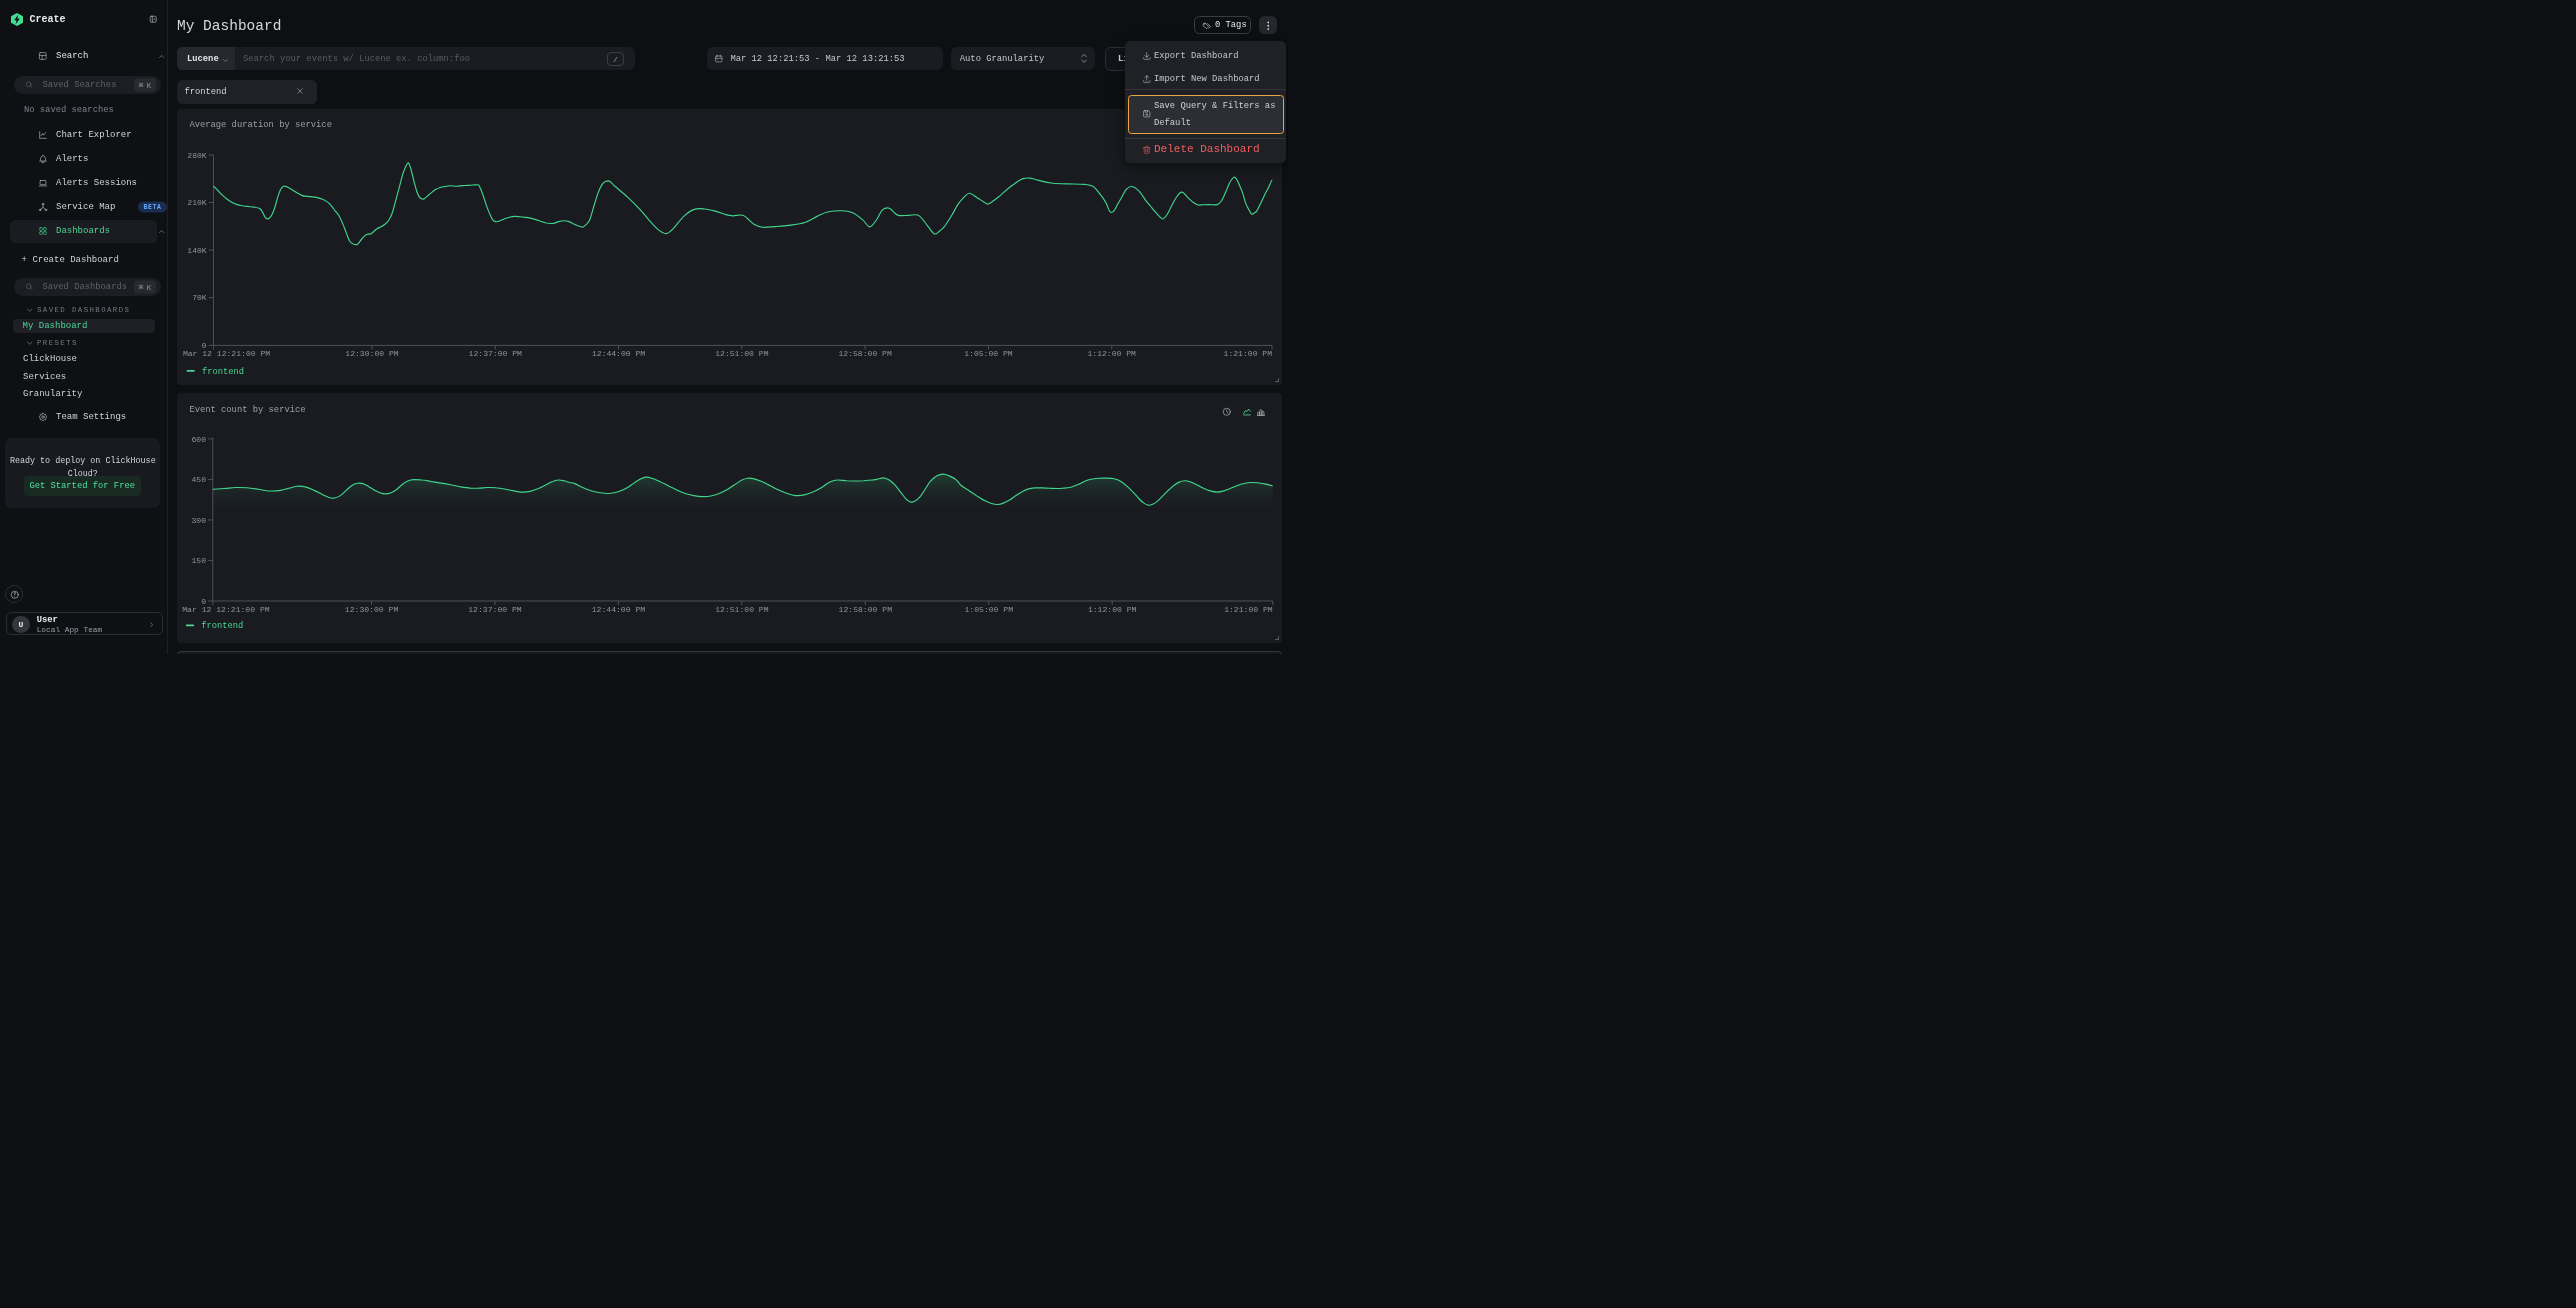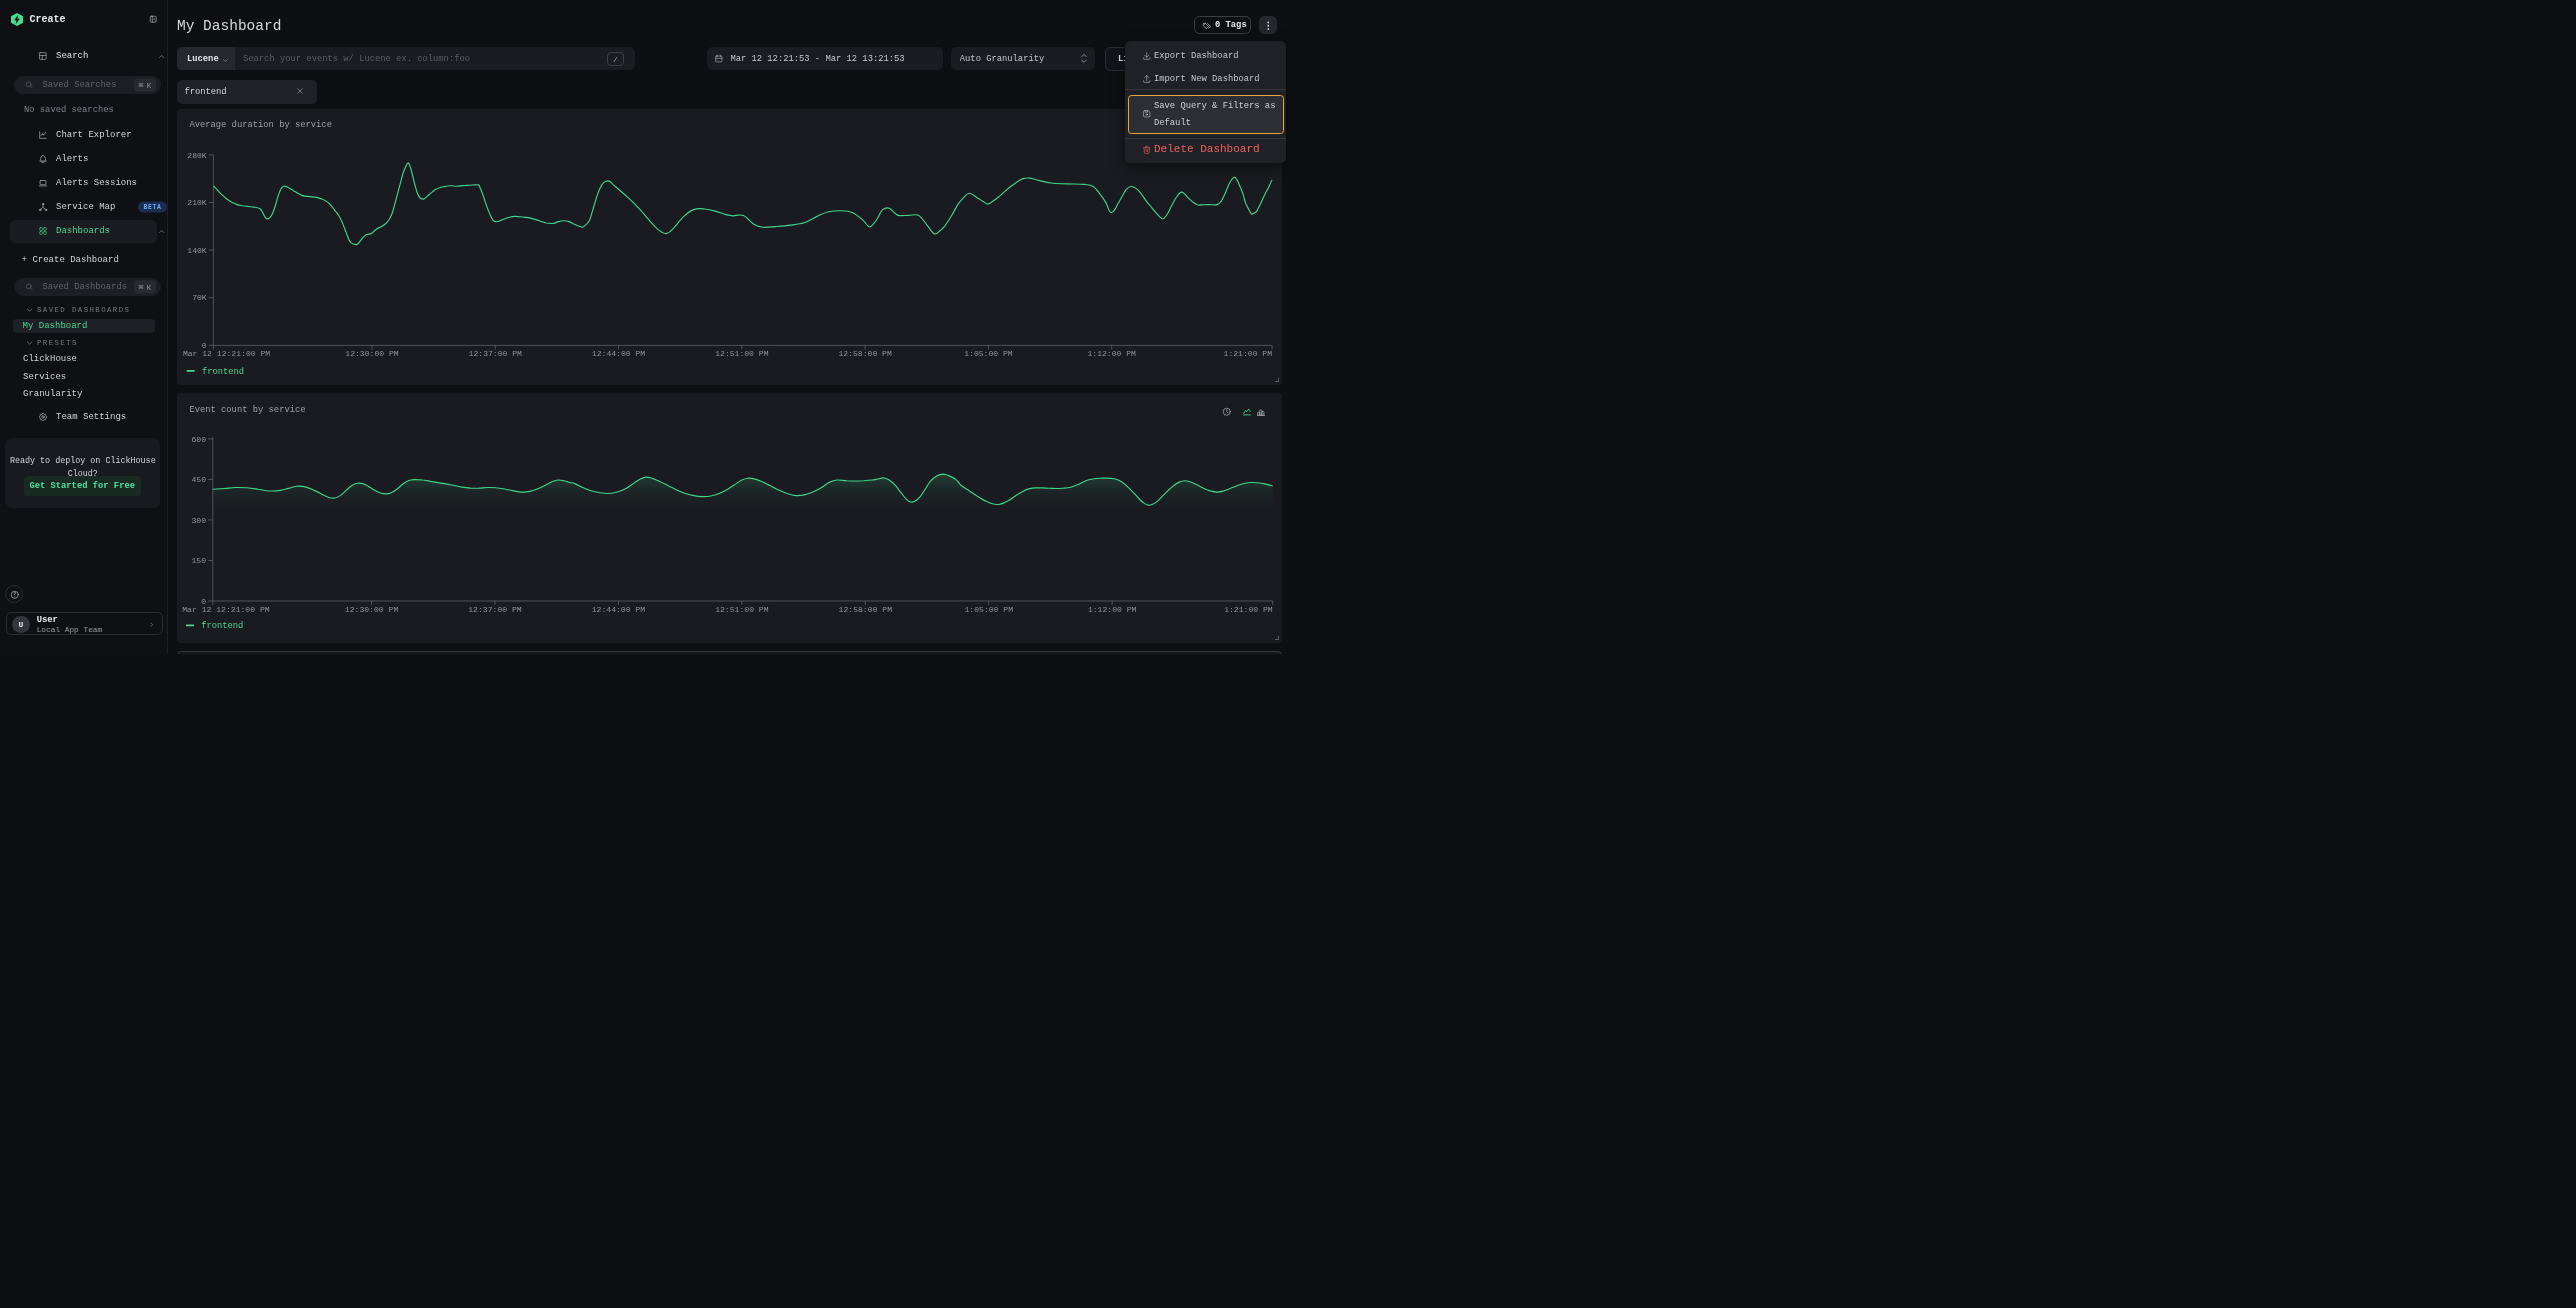--- a/index.html
+++ b/index.html
@@ -135,21 +135,21 @@
   <div class="sitem" style="top:394px">Granularity</div>
   <div class="nav" style="top:407px">
     <svg class="nico ic" width="10" height="10" viewBox="0 0 24 24">
           <path d="M10.325 4.317c.426 -1.756 2.924 -1.756 3.35 0a1.724 1.724 0 0 0 2.573 1.066c1.543 -.94 3.31 .826 2.37 2.37a1.724 1.724 0 0 0 1.065 2.572c1.756 .426 1.756 2.924 0 3.35a1.724 1.724 0 0 0 -1.066 2.573c.94 1.543 -.826 3.31 -2.37 2.37a1.724 1.724 0 0 0 -2.572 1.065c-.426 1.756 -2.924 1.756 -3.35 0a1.724 1.724 0 0 0 -2.573 -1.066c-1.543 .94 -3.31 -.826 -2.37 -2.37a1.724 1.724 0 0 0 -1.065 -2.572c-1.756 -.426 -1.756 -2.924 0 -3.35a1.724 1.724 0 0 0 1.066 -2.573c-.94 -1.543 .826 -3.31 2.37 -2.37c1 .608 2.296 .07 2.572 -1.065z"></path>
           <circle cx="12" cy="12" r="3"></circle>
         </svg>
     <span class="lbl">Team Settings</span>
   </div>
   <div class="abs" style="left:5.3px;top:438px;width:155px;height:70px;background:#191a1f;border-radius:6.8px;text-align:center">
     <div style="margin-top:17px;font-size:8.4px;line-height:13px;color:#d4d6da">Ready to deploy on ClickHouse<br>Cloud?</div>
-    <div class="abs" style="left:18.4px;top:38px;width:117px;height:20px;background:#182a21;border-radius:4px;color:#4fe0a1;font-weight:bold;font-size:8.8px;line-height:20px">Get Started for Free</div>
+    <div class="abs" style="left:18.4px;top:38px;width:117px;height:20px;background:#182a21;border-radius:4px;color:#4fe0a1;font-weight:normal;font-size:8.8px;line-height:20px">Get Started for Free</div>
   </div>
   <div class="abs" style="left:5.4px;top:585px;width:18px;height:18px;border:0.7px solid #2b2d33;border-radius:50%"></div>
   <svg class="abs ic" style="left:9.8px;top:590px;stroke:#cdced3" width="9.5" height="9.5" viewBox="0 0 24 24">
         <circle cx="12" cy="12" r="9"></circle>
         <path d="M12 17v.01"></path>
         <path d="M12 13.5a1.8 1.8 0 0 1 .9 -3.4a2.2 2.2 0 1 0 -2.9 -2.1"></path>
       </svg>
   <div class="abs" style="left:5.7px;top:612px;width:157px;height:23.4px;border:0.7px solid #2c2e34;border-radius:5.4px">
     <div class="abs" style="left:5.4px;top:2.6px;width:17.6px;height:17.6px;border-radius:50%;background:#34363c;color:#e8e9eb;font-weight:bold;font-size:8px;text-align:center;line-height:17.6px">U</div>
     <div class="abs" style="left:30px;top:2px;color:#e8e9eb;font-weight:bold;font-size:8.8px">User</div>
@@ -161,21 +161,21 @@
 </aside>
 <main>
   <div class="abs" style="left:177px;top:18.4px;font-size:14.5px;color:#d7d8dc">My Dashboard</div>
 
   <div class="abs" style="left:1194px;top:16px;width:57px;height:18.4px;border:0.7px solid #3a3d43;border-radius:5.4px">
     <svg class="abs ic" style="left:6.8px;top:4px;stroke:#dfe0e3" width="9.5" height="9.5" viewBox="0 0 24 24">
           <path d="M7.9 6h-2.9a2 2 0 0 0 -2 2v2.9c0 .5 .2 1 .6 1.4l6.1 6.1a2 2 0 0 0 2.9 0l2.9-2.9a2 2 0 0 0 0-2.9l-6.2-6.1a2 2 0 0 0 -1.4-.6z"></path>
           <path d="M17.6 18.4l2.8-2.8a2 2 0 0 0 0-2.9l-6.1-6.1"></path>
           <path d="M6.7 9h.01"></path>
         </svg>
-    <span class="abs" style="left:20px;top:50%;transform:translateY(-50%);color:#e4e5e8;font-size:8.8px;font-weight:bold;white-space:nowrap">0 Tags</span>
+    <span class="abs" style="left:20px;top:50%;transform:translateY(-50%);color:#e4e5e8;font-size:8.8px;font-weight:normal;white-space:nowrap">0 Tags</span>
   </div>
 
   <div class="abs" style="left:1259px;top:16px;width:18px;height:18.4px;background:#26272c;border-radius:5.4px">
     <svg class="abs" style="left:7.7px;top:4.5px" width="2.7" height="9.5" viewBox="0 0 4 14">
           <circle cx="2" cy="2" r="1.4" fill="#d4d5d8"></circle>
           <circle cx="2" cy="7" r="1.4" fill="#d4d5d8"></circle>
           <circle cx="2" cy="12" r="1.4" fill="#d4d5d8"></circle>
         </svg>
   </div>
 

